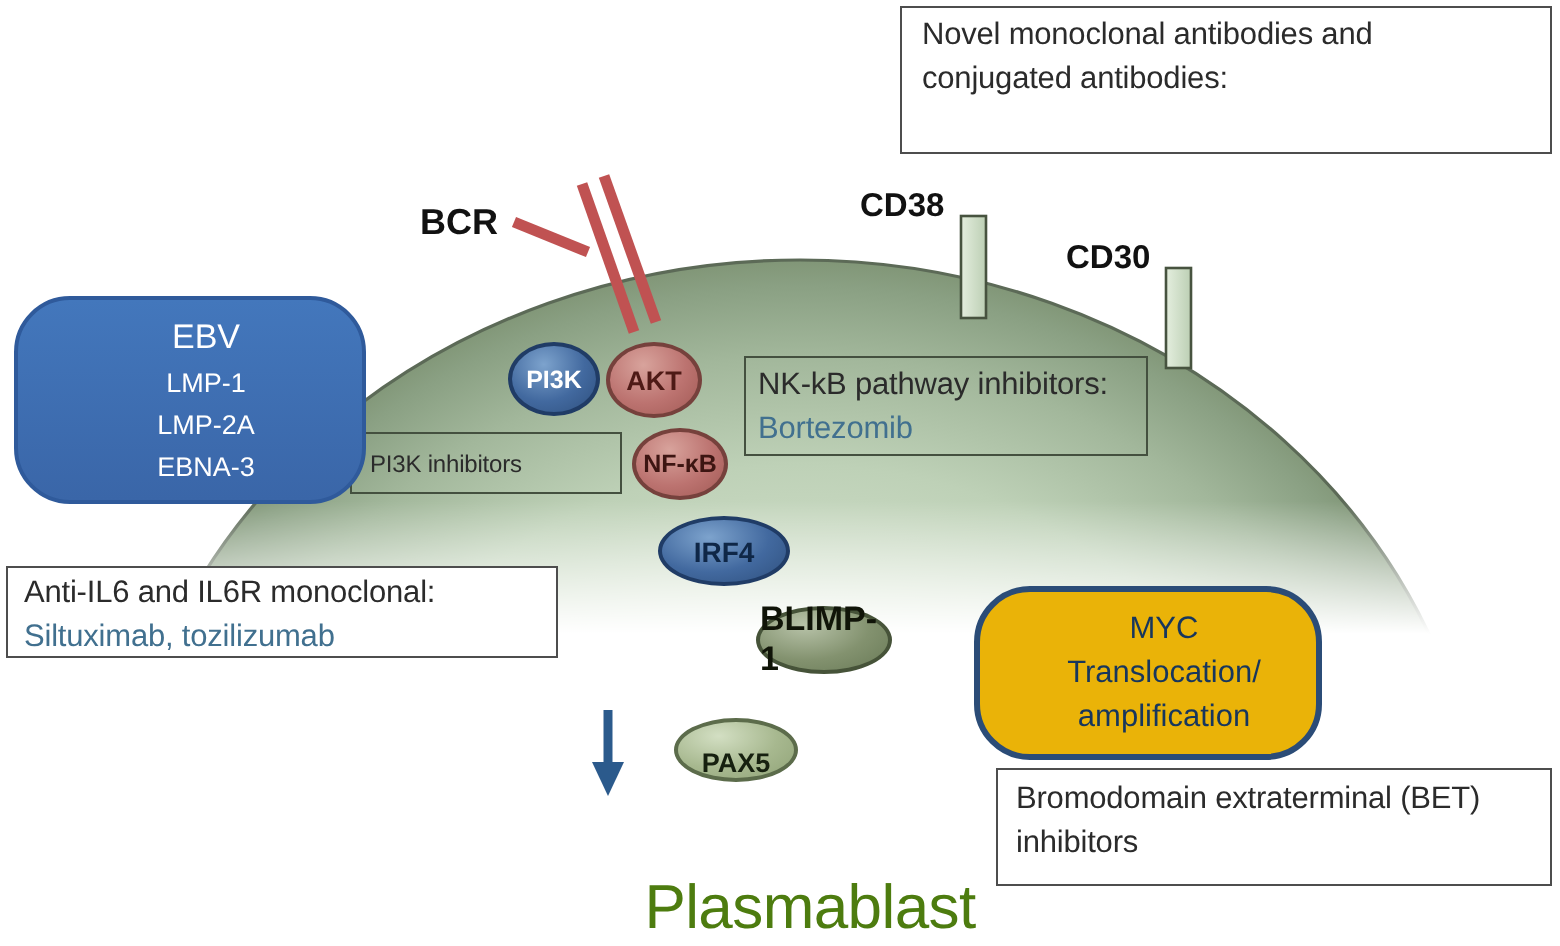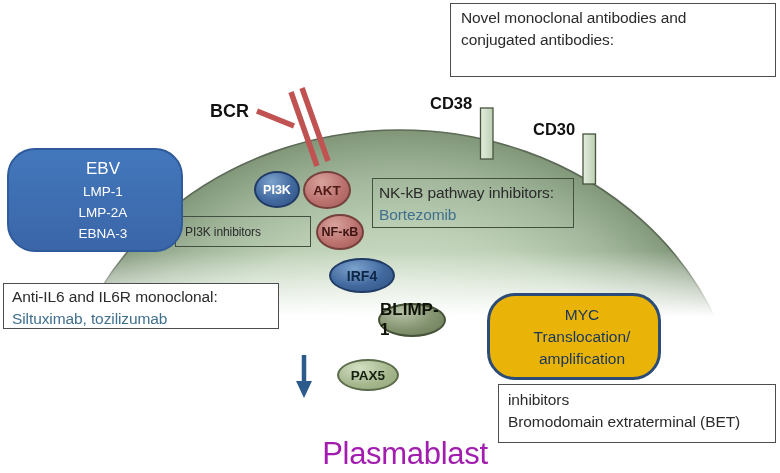--- a/index.html
+++ b/index.html
@@ -40,31 +40,31 @@
   
   .oval{position:absolute;border-radius:50%;display:flex;align-items:center;justify-content:center;
         font-weight:bold;box-sizing:border-box;}
   .oval.blue{background:radial-gradient(ellipse at 38% 28%,#7da3cd 0%,#42699f 55%,#2f507e 100%);
              border:2px solid #203c66;}
   .oval.red{background:radial-gradient(ellipse at 38% 28%,#d8a39c 0%,#bc7370 55%,#a25a55 100%);
             border:2px solid #76413c;}
   .oval.olive{background:radial-gradient(ellipse at 35% 25%,#b8c3a9 0%,#83926f 55%,#697a57 100%);
               border:2px solid #465339;}
   .oval.sage{background:radial-gradient(ellipse at 35% 25%,#d3dfc3 0%,#a7b88f 55%,#90a377 100%);
-             border:2px solid #5c6c4b;}
+             border:2px solid #5c6c4b;align-items:flex-end;}
   #pi3k-oval{left:254px;top:171px;width:46px;height:37px;color:#fff;font-size:12.5px;}
   #akt-oval{left:303px;top:171px;width:48px;height:38px;color:#4e1a16;font-size:13.5px;}
   #nfkb-oval{left:316px;top:214px;width:48px;height:36px;color:#3d1512;font-size:12.5px;}
   #irf4-oval{left:329px;top:258px;width:66px;height:35px;color:#0f2747;font-size:14px;}
   #xbp1-oval{left:297px;top:303px;width:66px;height:34px;color:#101408;font-size:14px;}
   #blimp1-oval{left:378px;top:303px;width:68px;height:34px;color:#101408;font-size:17px;}
   #pax5-oval{left:337px;top:359px;width:62px;height:32px;color:#16200f;font-size:13.5px;}
 
   #plasmablast-title{position:absolute;left:280px;top:436px;width:250px;text-align:center;
-                     color:#a21caf;font-size:31px;letter-spacing:-0.3px;}
+                     color:#4d7c0f;font-size:31px;letter-spacing:-0.3px;}
 </style>
 </head>
 <body>
 
 <div id="stage">
 
   <svg class="layer" width="780" height="473">
     <defs>
       <radialGradient id="cellGrad" cx="0.5" cy="0.52" r="0.52">
         <stop offset="0%" stop-color="#dde9d7"></stop>
@@ -106,22 +106,22 @@
     <div>PI3K inhibitors</div>
   </div>
 
   <div class="callout" id="anti-il6-box">
     <div>Anti-IL6 and IL6R monoclonal:</div>
     <div class="drug">Siltuximab, tozilizumab</div>
   </div>
 
 
   <div class="callout" id="bet-box">
+    <div>Bromodomain extraterminal (BET)</div>
     <div>inhibitors</div>
-    <div>Bromodomain extraterminal (BET)</div>
   </div>
 
   <div class="bluenode" id="ebv-box">
     <div class="t">EBV</div>
     <div class="l">LMP-1</div>
     <div class="l">LMP-2A</div>
     <div class="l">EBNA-3</div>
   </div>
 
   <div class="bluenode" id="myc-box">

